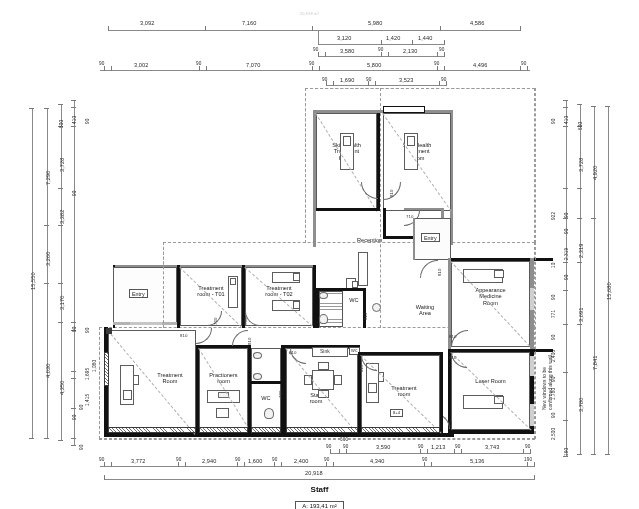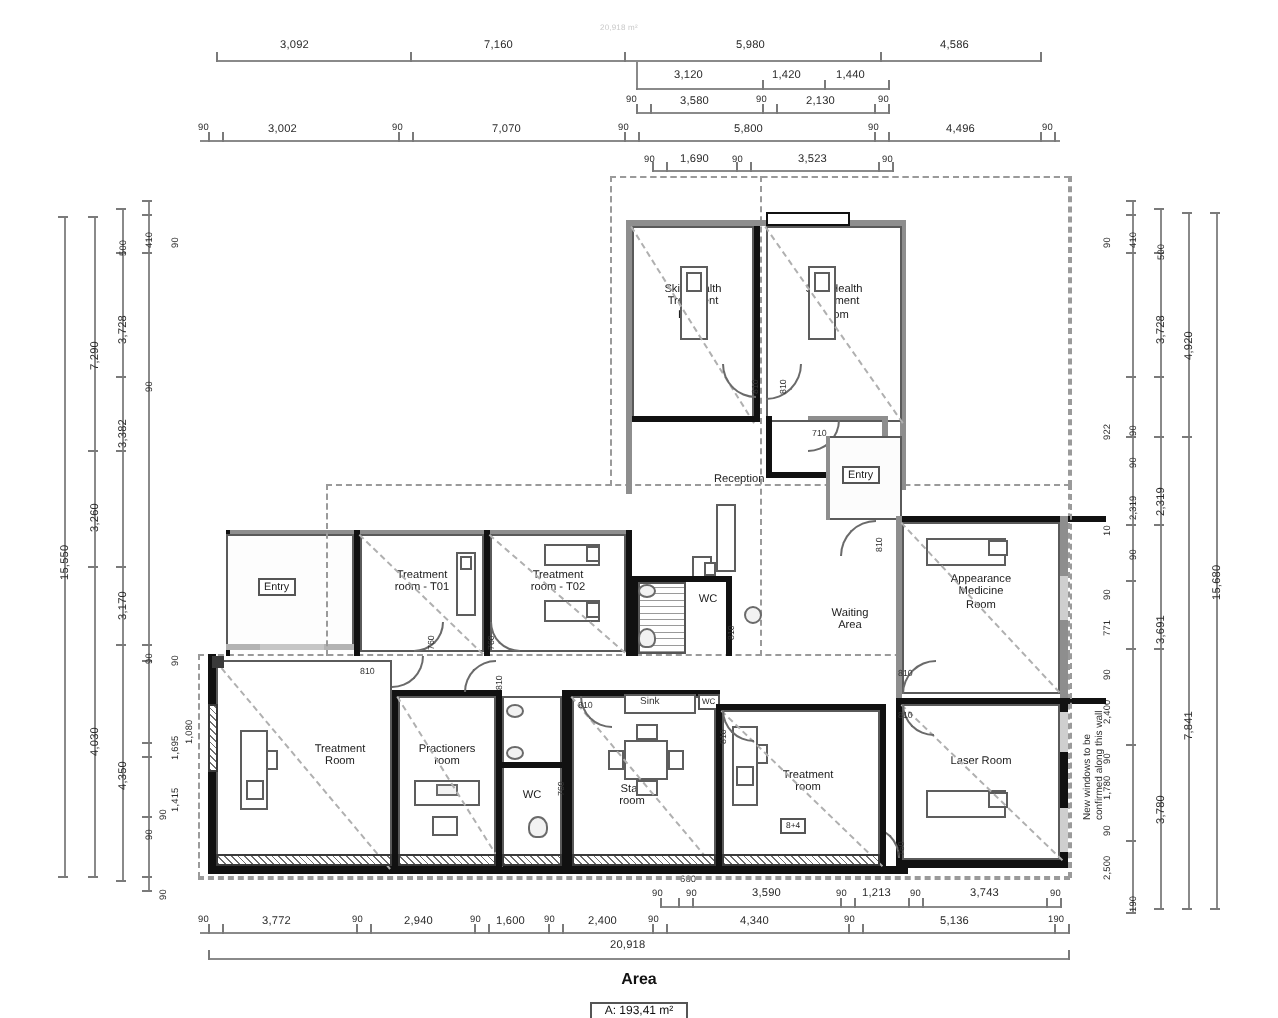--- a/index.html
+++ b/index.html
@@ -494,17 +494,17 @@
 
   <div class="dashlinev" style="left:99px;top:327px;height:112px;"></div>
   <div class="dashlinev" style="left:535px;top:242px;height:197px;"></div>
   <div class="dashline" style="left:99px;top:439px;width:436px;"></div>
   <div class="dashlinev" style="left:305px;top:88px;height:155px;"></div>
   <div class="dashlinev" style="left:535px;top:88px;height:155px;"></div>
   <div class="dashline" style="left:305px;top:88px;width:230px;"></div>
   <div class="dashlinev" style="left:163px;top:242px;height:86px;"></div>
 
   <div id="title-block" style="top:485px;">
-    <div class="t-house">Area</div>
+    <div class="t-house">Staff</div>
     <div class="t-area">A: 193,41 m²</div>
   </div>
 
 </div>
 
 </body></html>

